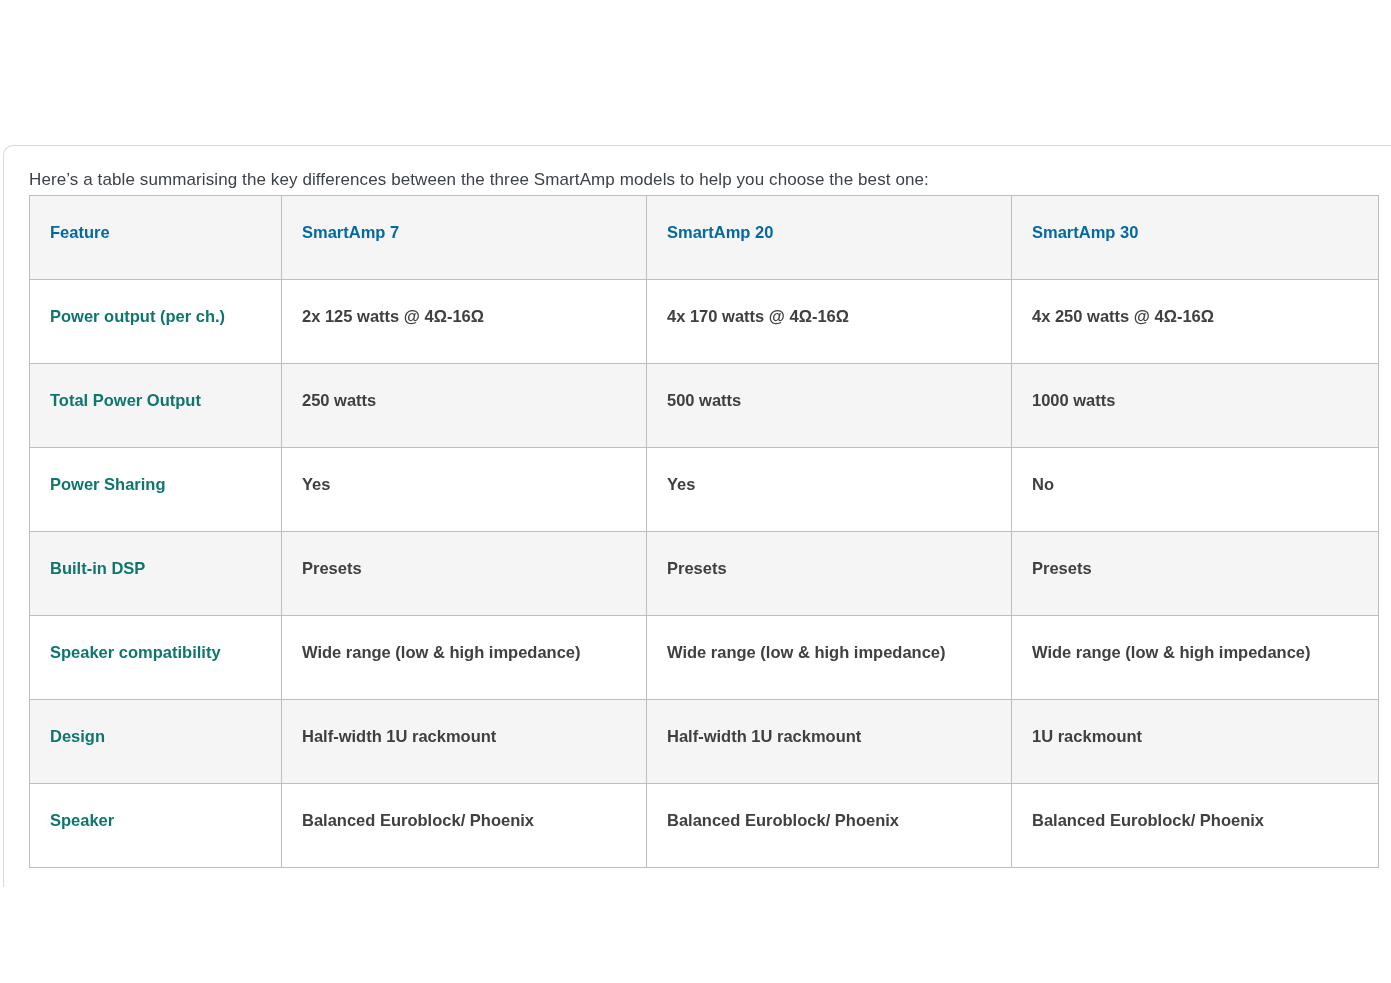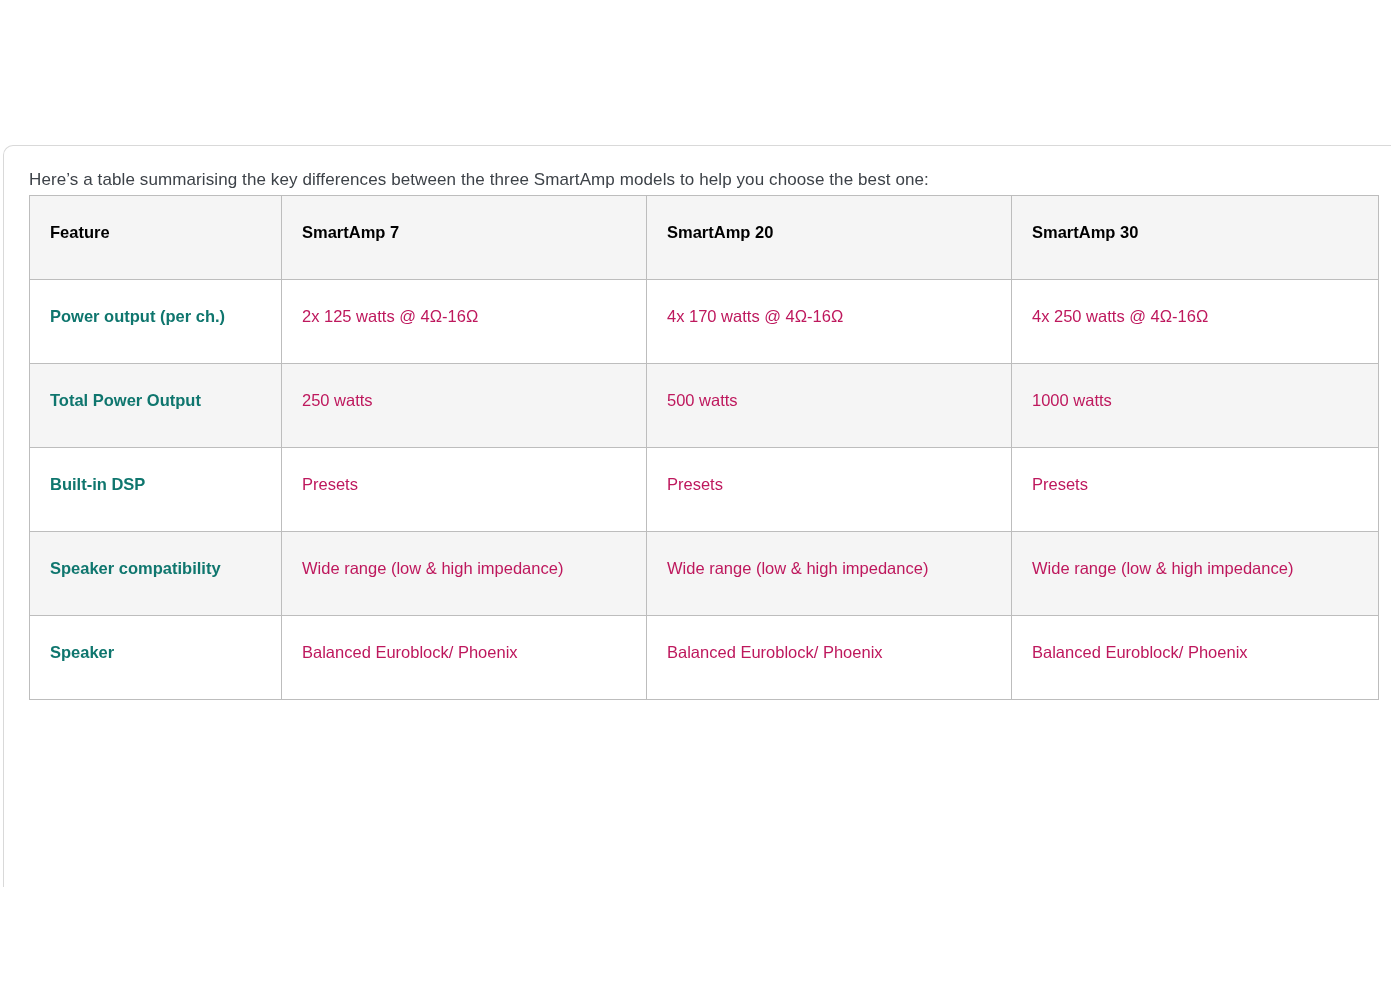--- a/index.html
+++ b/index.html
@@ -51,29 +51,29 @@
     height: 84px;
     box-sizing: border-box;
     font-size: 16.5px;
     line-height: 22px;
     overflow: hidden;
     white-space: nowrap;
   }
   .compare-table thead th {
     background: #f5f5f5;
     font-weight: 700;
-    color: #000000;
+    color: #0369a1;
   }
   .compare-table td.feature {
     font-weight: 700;
     color: #0f766e;
   }
   .compare-table td.value {
-    font-weight: 400;
-    color: #be185d;
+    font-weight: 700;
+    color: #404040;
   }
   .compare-table tbody tr:nth-child(even) {
     background: #f5f5f5;
   }
   .compare-table tbody tr:nth-child(odd) {
     background: #ffffff;
   }
 </style>
 </head>
 <body>
@@ -105,30 +105,42 @@
     <td class="value">4x 170 watts @ 4Ω-16Ω</td>
     <td class="value">4x 250 watts @ 4Ω-16Ω</td>
   </tr>
           <tr>
     <td class="feature">Total Power Output</td>
     <td class="value">250 watts</td>
     <td class="value">500 watts</td>
     <td class="value">1000 watts</td>
   </tr>
           <tr>
+    <td class="feature">Power Sharing</td>
+    <td class="value">Yes</td>
+    <td class="value">Yes</td>
+    <td class="value">No</td>
+  </tr>
+          <tr>
     <td class="feature">Built-in DSP</td>
     <td class="value">Presets</td>
     <td class="value">Presets</td>
     <td class="value">Presets</td>
   </tr>
           <tr>
     <td class="feature">Speaker compatibility</td>
     <td class="value">Wide range (low &amp; high impedance)</td>
     <td class="value">Wide range (low &amp; high impedance)</td>
     <td class="value">Wide range (low &amp; high impedance)</td>
+  </tr>
+          <tr>
+    <td class="feature">Design</td>
+    <td class="value">Half-width 1U rackmount</td>
+    <td class="value">Half-width 1U rackmount</td>
+    <td class="value">1U rackmount</td>
   </tr>
           <tr>
     <td class="feature">Speaker</td>
     <td class="value">Balanced Euroblock/ Phoenix</td>
     <td class="value">Balanced Euroblock/ Phoenix</td>
     <td class="value">Balanced Euroblock/ Phoenix</td>
   </tr>
         </tbody>
     </table>
 

